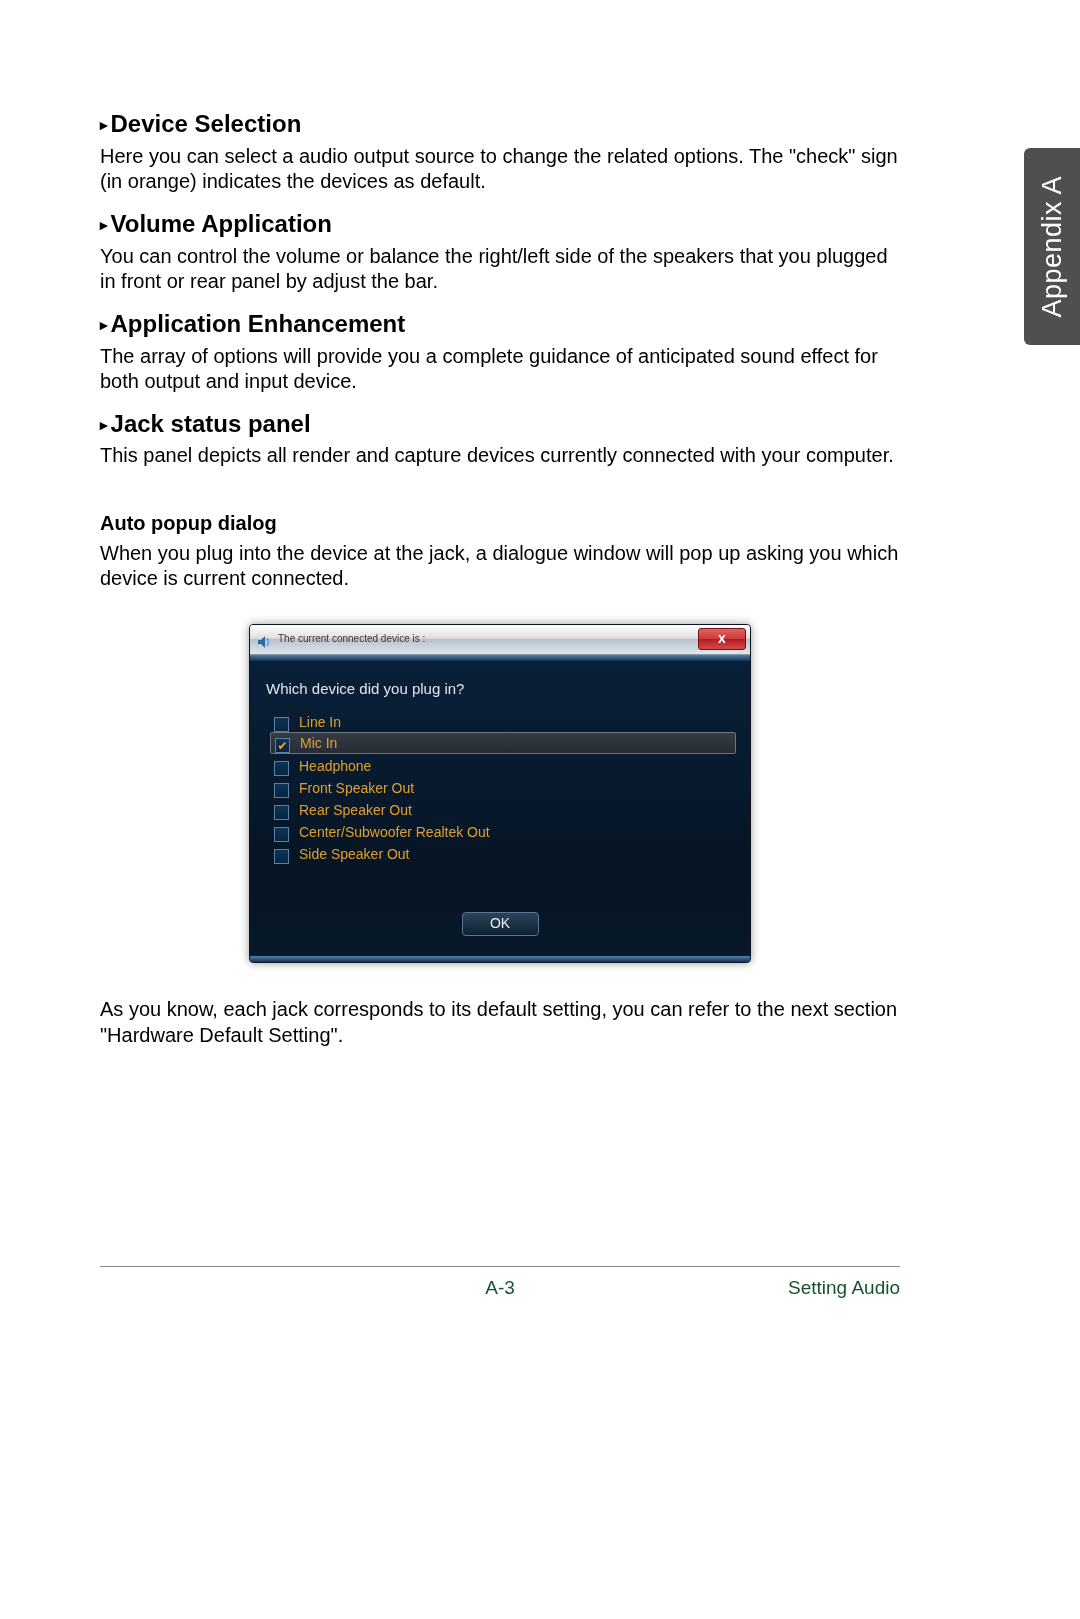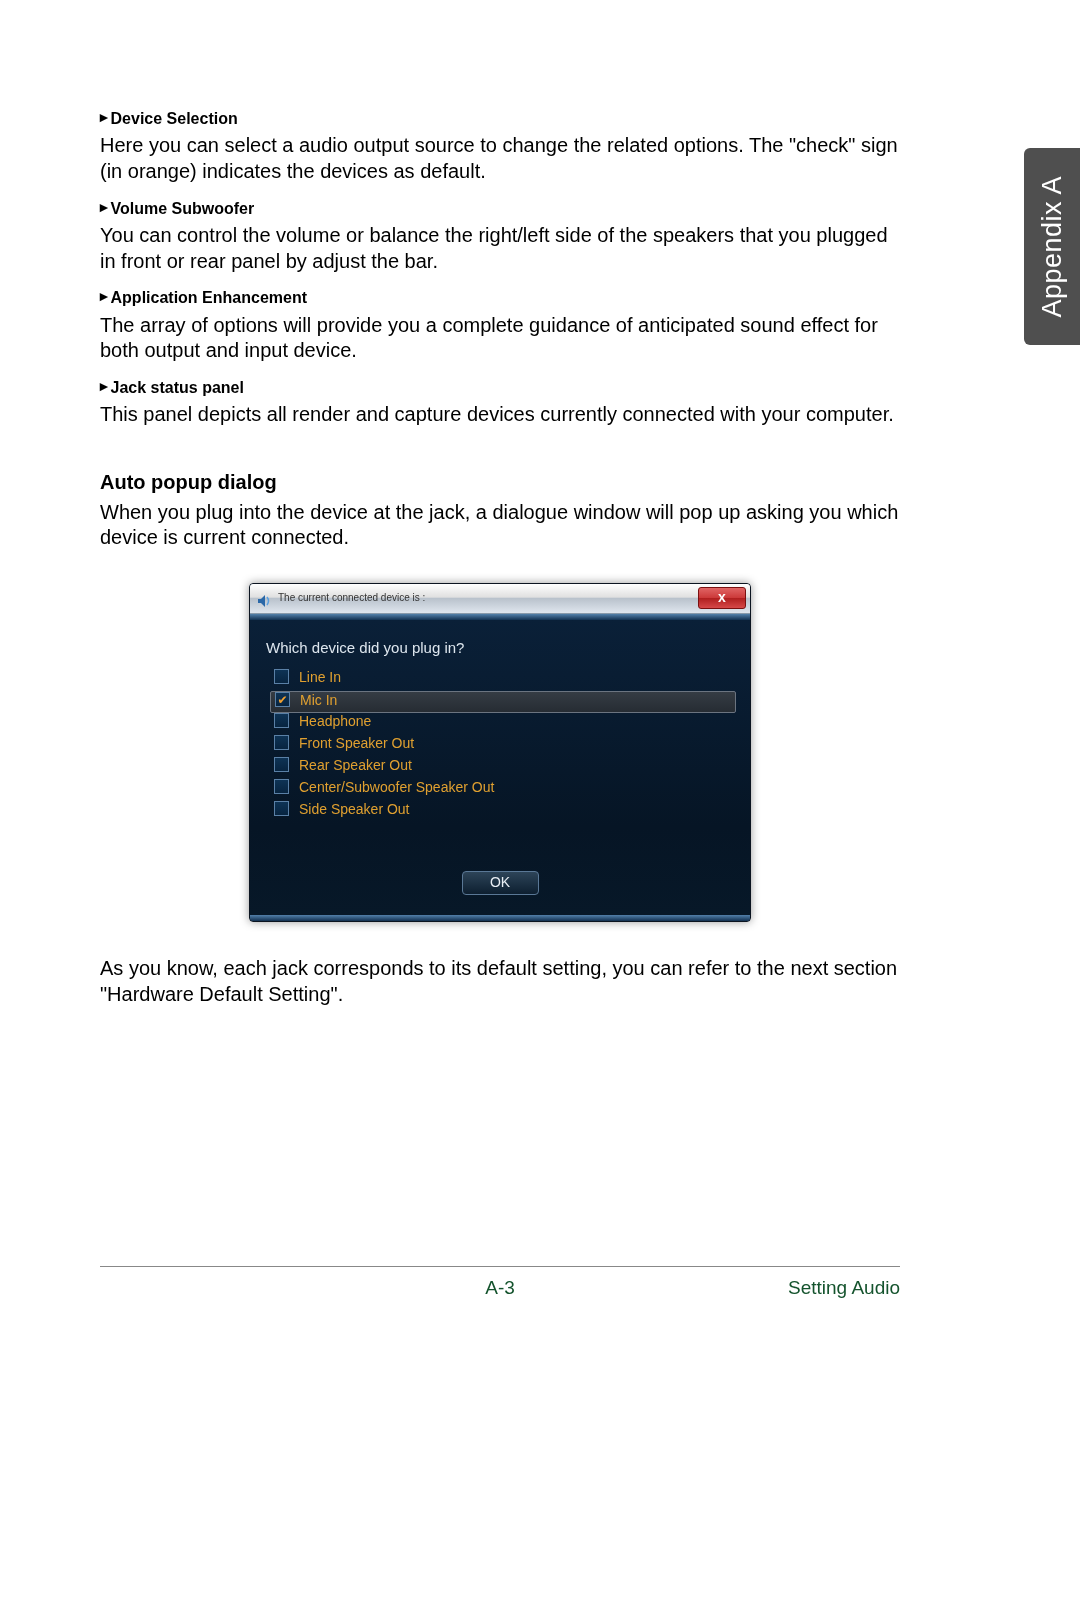--- a/index.html
+++ b/index.html
@@ -34,21 +34,21 @@
     position: absolute;
     left: 100px;
     top: 95px;
     width: 800px;
     color: #000;
     font-size: 20px;
     line-height: 1.28;
   }
   .section-title {
     font-weight: bold;
-    font-size: 16px;
+    font-size: 24px;
     margin-top: 14px;
   }
   .bullet::before {
     content: "▸";
     font-size: 15px;
     margin-right: 3px;
     color: #000;
     position: relative;
     top: -2px;
   }
@@ -104,21 +104,21 @@
   }
   .prompt {
     color: #dde6ee;
     font-size: 15px;
     margin-bottom: 12px;
     margin-left: 2px;
   }
   .dev-list { margin-left: 6px; }
   .dev-row {
     display: flex;
-    align-items: flex-start;
+    align-items: flex-end;
     height: 22px;
     padding-left: 4px;
   }
   .dev-row.selected {
     background: linear-gradient(#353c44, #262c33);
     border: 1px solid #6b7480;
     border-radius: 2px;
   }
   .dev-check {
     width: 15px; height: 15px;
@@ -182,21 +182,21 @@
 
   <div class="side-tab">
     <span class="side-tab-text">Appendix A</span>
   </div>
 
   <div class="content">
 
     <div class="section-title bullet"><span>Device Selection</span></div>
     <div class="para">Here you can select a audio output source to change the related options. The "check" sign (in orange) indicates the devices as default.</div>
 
-    <div class="section-title bullet"><span>Volume Subwoofer</span></div>
+    <div class="section-title bullet"><span>Volume Application</span></div>
     <div class="para">You can control the volume or balance the right/left side of the speakers that you plugged in front or rear panel by adjust the bar.</div>
 
     <div class="section-title bullet"><span>Application Enhancement</span></div>
     <div class="para">The array of options will provide you a complete guidance of anticipated sound effect for both output and input device.</div>
 
     <div class="section-title bullet"><span>Jack status panel</span></div>
     <div class="para">This panel depicts all render and capture devices currently connected with your computer.</div>
 
     <div class="h2">Auto popup dialog</div>
     <div class="para">When you plug into the device at the jack, a dialogue window will pop up asking you which device is current connected.</div>
@@ -234,21 +234,21 @@
             <div class="dev-row">
               <span class="dev-check"></span>
               <span class="dev-label">Front Speaker Out</span>
             </div>
             <div class="dev-row">
               <span class="dev-check"></span>
               <span class="dev-label">Rear Speaker Out</span>
             </div>
             <div class="dev-row">
               <span class="dev-check"></span>
-              <span class="dev-label">Center/Subwoofer Speaker Out</span>
+              <span class="dev-label">Center/Subwoofer Realtek Out</span>
             </div>
             <div class="dev-row">
               <span class="dev-check"></span>
               <span class="dev-label">Side Speaker Out</span>
             </div>
           </div>
           <div class="ok-row">
             <div class="ok-btn">
               <span>OK</span>
             </div>

